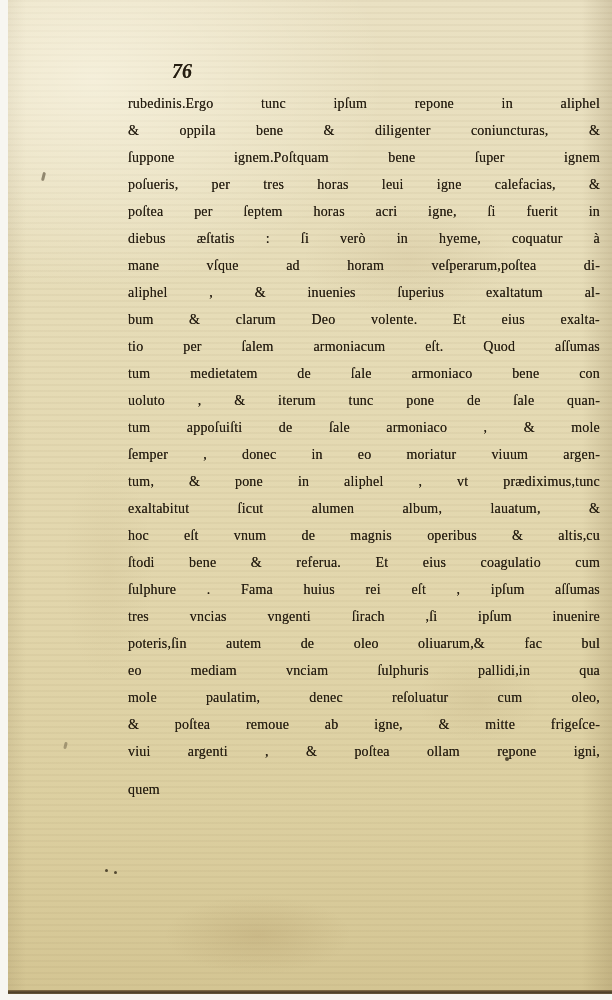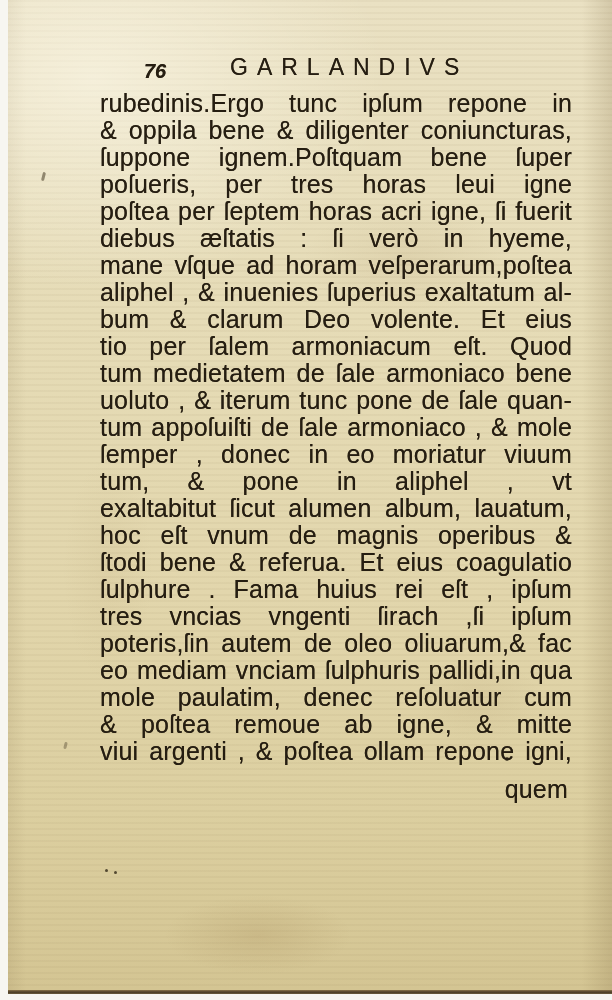--- a/index.html
+++ b/index.html
@@ -53,22 +53,23 @@
   .ink-mark.m2 { left: 56px; top: 742px; height: 7px; opacity: .7; }
   .ink-dot { position: absolute; width: 3px; height: 3px; border-radius: 50%;
     background: rgba(50,40,24,0.8); }
   .ink-dot.d1 { left: 497px; top: 757px; width: 4px; height: 4px; }
   .ink-dot.d2 { left: 97px; top: 869px; }
   .ink-dot.d3 { left: 106px; top: 871px; }
 
   
   .printed {
     color: #251d11;
-    font-family: Liberation Sans, sans-serif;
+    font-family: Liberation Serif, serif;
     text-shadow: 0 0 0.5px rgba(37,29,17,0.75);
+    margin-left: 28px;
   }
   .header-row {
     position: absolute;
     left: 92px; top: 54px;
     width: 472px; height: 32px;
   }
   .pagenum {
     position: absolute; left: 44px; top: 6px;
     font-size: 20px; font-weight: bold;
     font-style: italic;
@@ -76,59 +77,57 @@
   .running-title {
     position: absolute; left: 130px; top: 0;
     font-size: 23px;
     letter-spacing: 9px;
     white-space: nowrap;
   }
   .textcol {
     position: absolute;
     left: 92px; top: 90px;
     width: 472px;
-    font-size: 25px;
+    font-size: 14px;
     letter-spacing: 0.2px;
     word-spacing: 1px;
   }
   .line {
     height: 27px;
     line-height: 27px;
     overflow: hidden;
     text-align: justify;
     text-align-last: justify;
     white-space: normal;
   }
   
   .line::after { content: ""; display: inline-block; width: 100%; height: 0; }
   .catchline {
     height: 27px; line-height: 27px;
     margin-top: 11px;
-    text-align: right;
     padding-right: 4px;
   }
 </style>
 </head>
 <body>
 
 <div class="scan">
   <div class="page">
     <div class="stain s1"></div>
     <div class="stain s2"></div>
     <div class="stain s3"></div>
     <div class="stain s4"></div>
     <div class="ink-mark m1"></div>
     <div class="ink-mark m2"></div>
     <div class="ink-dot d1"></div>
     <div class="ink-dot d2"></div>
     <div class="ink-dot d3"></div>
 
     <div class="header-row printed">
       <span class="pagenum">76</span>
-      <span class="running-title">GARLANDIVS</span>
     </div>
 
     <div class="textcol printed">
       <div class="line">rubedinis.Ergo tunc ipſum repone in aliphel</div>
       <div class="line">&amp; oppila bene &amp; diligenter coniuncturas, &amp;</div>
       <div class="line">ſuppone ignem.Poſtquam bene ſuper ignem</div>
       <div class="line">poſueris, per tres horas leui igne calefacias, &amp;</div>
       <div class="line">poſtea per ſeptem horas acri igne, ſi fuerit in</div>
       <div class="line">diebus æſtatis : ſi verò in hyeme, coquatur à</div>
       <div class="line">mane vſque ad horam veſperarum,poſtea di-</div>

